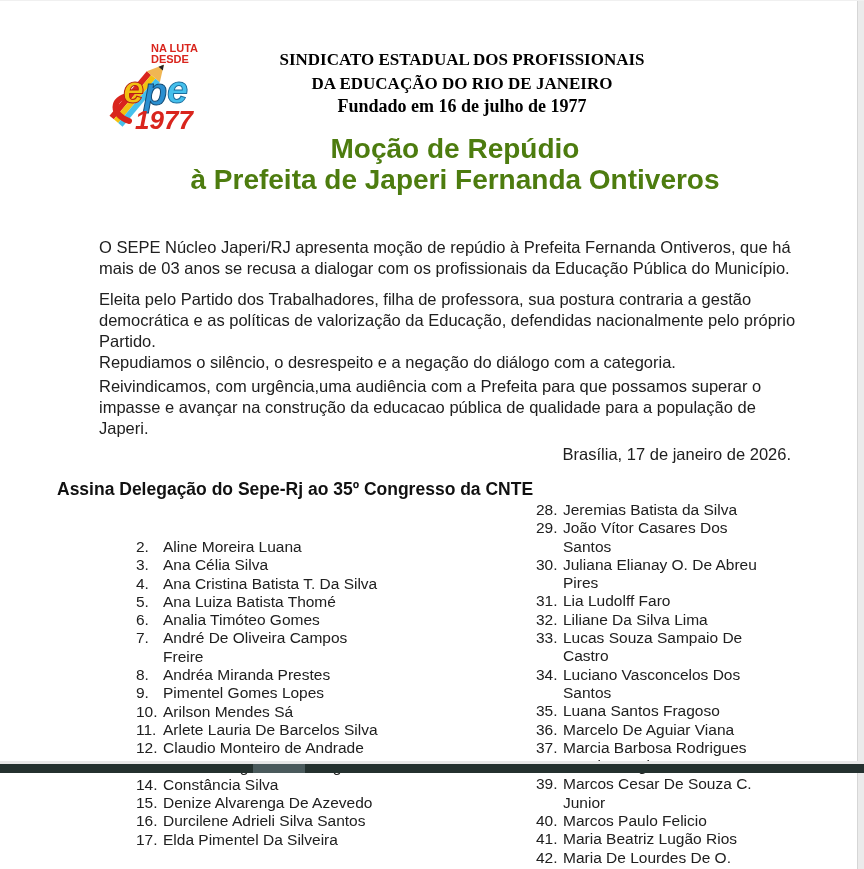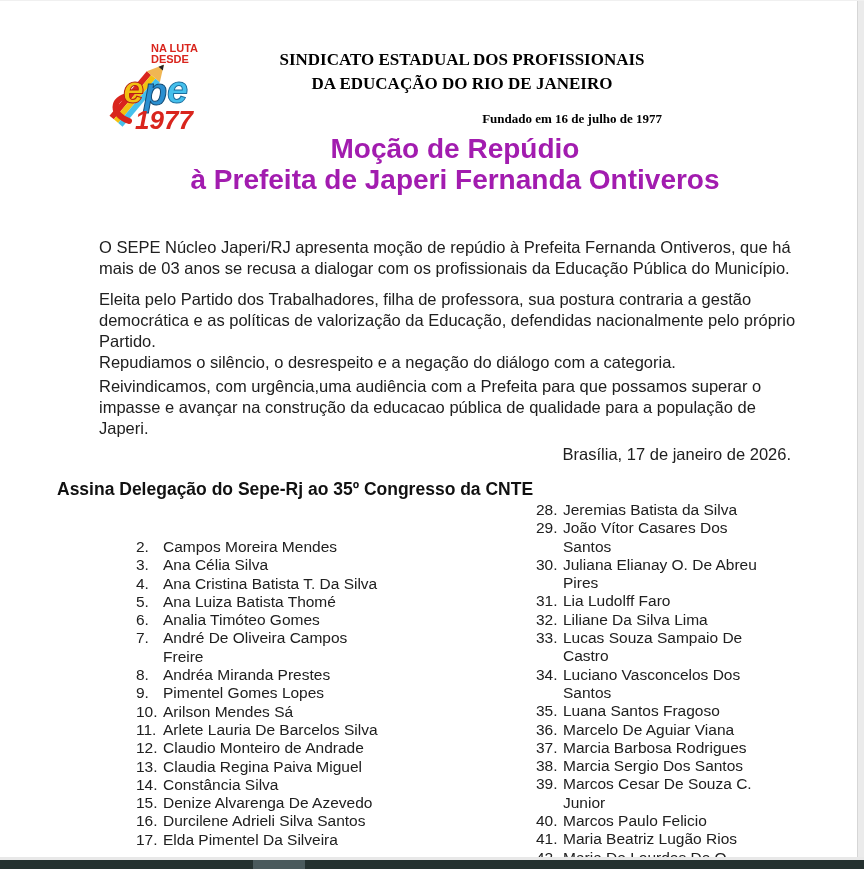--- a/index.html
+++ b/index.html
@@ -1,34 +1,34 @@
 <!DOCTYPE html>
 <html><head>
 <meta charset="utf-8">
 <style>
   * { margin:0; padding:0; box-sizing:border-box; }
   html,body { width:864px; height:869px; overflow:hidden; background:#fff; }
   #page {
-    position:relative; width:864px; height:869px; background:#ffffff;
+    position:relative; width:864px; height:773px; background:#ffffff;
     font-family:"Liberation Sans", sans-serif; color:#1b1b1b;
     border-top:1px solid #f0f0f0;
   }
   
   .logo { position:absolute; left:101px; top:36px; width:110px; height:97px; }
   
   .letterhead {
     position:absolute; left:262px; top:47px; width:400px; text-align:center;
     font-family:"Liberation Serif", serif; font-weight:bold; color:#000;
   }
   .letterhead .org { font-size:17px; line-height:24px; }
-  .letterhead .founded { font-size:13px; line-height:15px; margin-top:15px;text-align:right; }
+  .letterhead .founded { font-size:18px; line-height:15px; margin-top:3px; }
   
   .title {
     position:absolute; left:46px; top:132px; width:818px; text-align:center;
-    font-size:28px; font-weight:bold; line-height:31px; color:#a21caf;
+    font-size:28px; font-weight:bold; line-height:31px; color:#4d7c0f;
   }
   
   .bodytext {
     position:absolute; left:99px; top:236px; width:708px;
     font-size:16.5px; line-height:21px; color:#202020;
   }
   .bodytext p:nth-of-type(1){ margin-bottom:10px; }
   .bodytext p:nth-of-type(2){ margin-bottom:0; }
   .bodytext p:nth-of-type(3){ margin-bottom:3px; }
   
@@ -100,21 +100,21 @@
     <p>Eleita pelo Partido dos Trabalhadores, filha de professora, sua postura contraria a gestão democrática e as políticas de valorização da Educação, defendidas nacionalmente pelo próprio Partido.</p>
     <p>Repudiamos o silêncio, o desrespeito e a negação do diálogo com a categoria.</p>
     <p>Reivindicamos, com urgência,uma audiência com a Prefeita para que possamos superar o impasse e avançar na construção da educacao pública de qualidade para a população de Japeri.</p>
   </div>
 
   <div class="dateline">Brasília, 17 de janeiro de 2026.</div>
 
   <div class="sign-heading">Assina Delegação do Sepe-Rj ao 35º Congresso da CNTE</div>
 
   <ol class="signers" id="col-left">
-      <li data-num="2.">Campos Moreira Mendes</li>
+      <li data-num="2.">Aline Moreira Luana</li>
       <li data-num="3.">Ana Célia Silva</li>
       <li data-num="4.">Ana Cristina Batista T. Da Silva</li>
       <li data-num="5.">Ana Luiza Batista Thomé</li>
       <li data-num="6.">Analia Timóteo Gomes</li>
       <li data-num="7.">André De Oliveira Campos Freire</li>
       <li data-num="8.">Andréa Miranda Prestes</li>
       <li data-num="9.">Pimentel Gomes Lopes</li>
       <li data-num="10.">Arilson Mendes Sá</li>
       <li data-num="11.">Arlete Lauria De Barcelos Silva</li>
       <li data-num="12.">Claudio Monteiro de Andrade</li>

